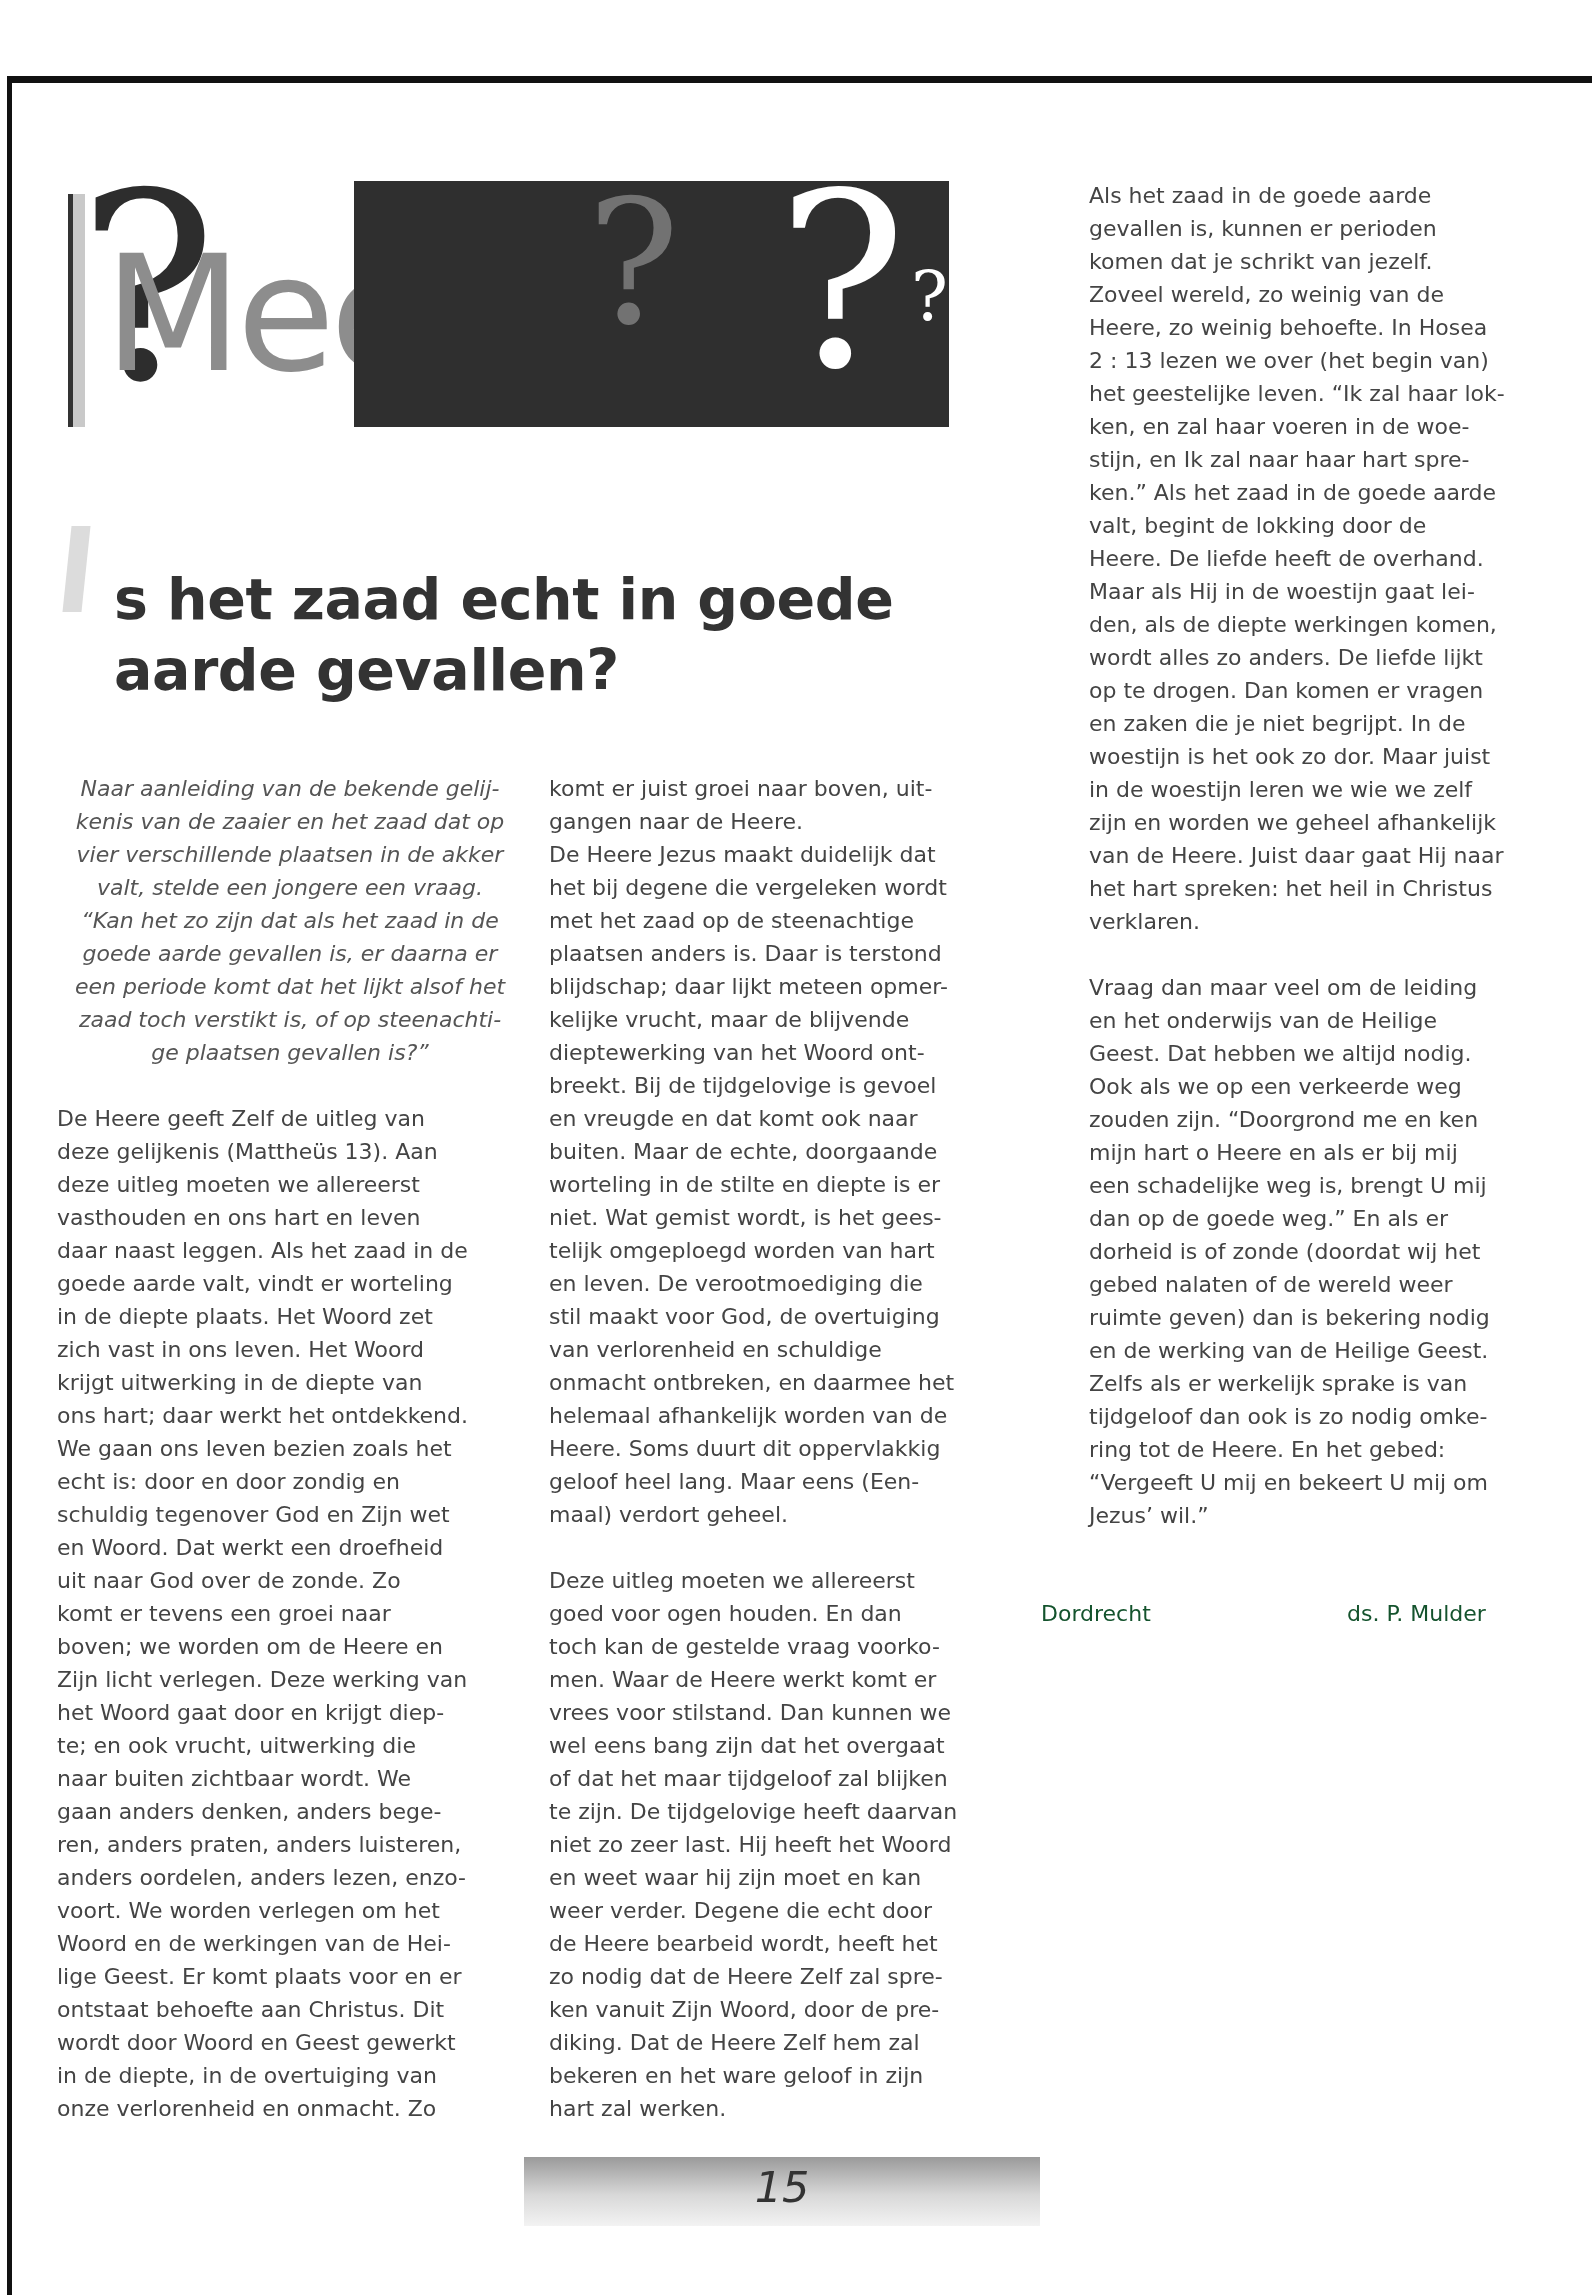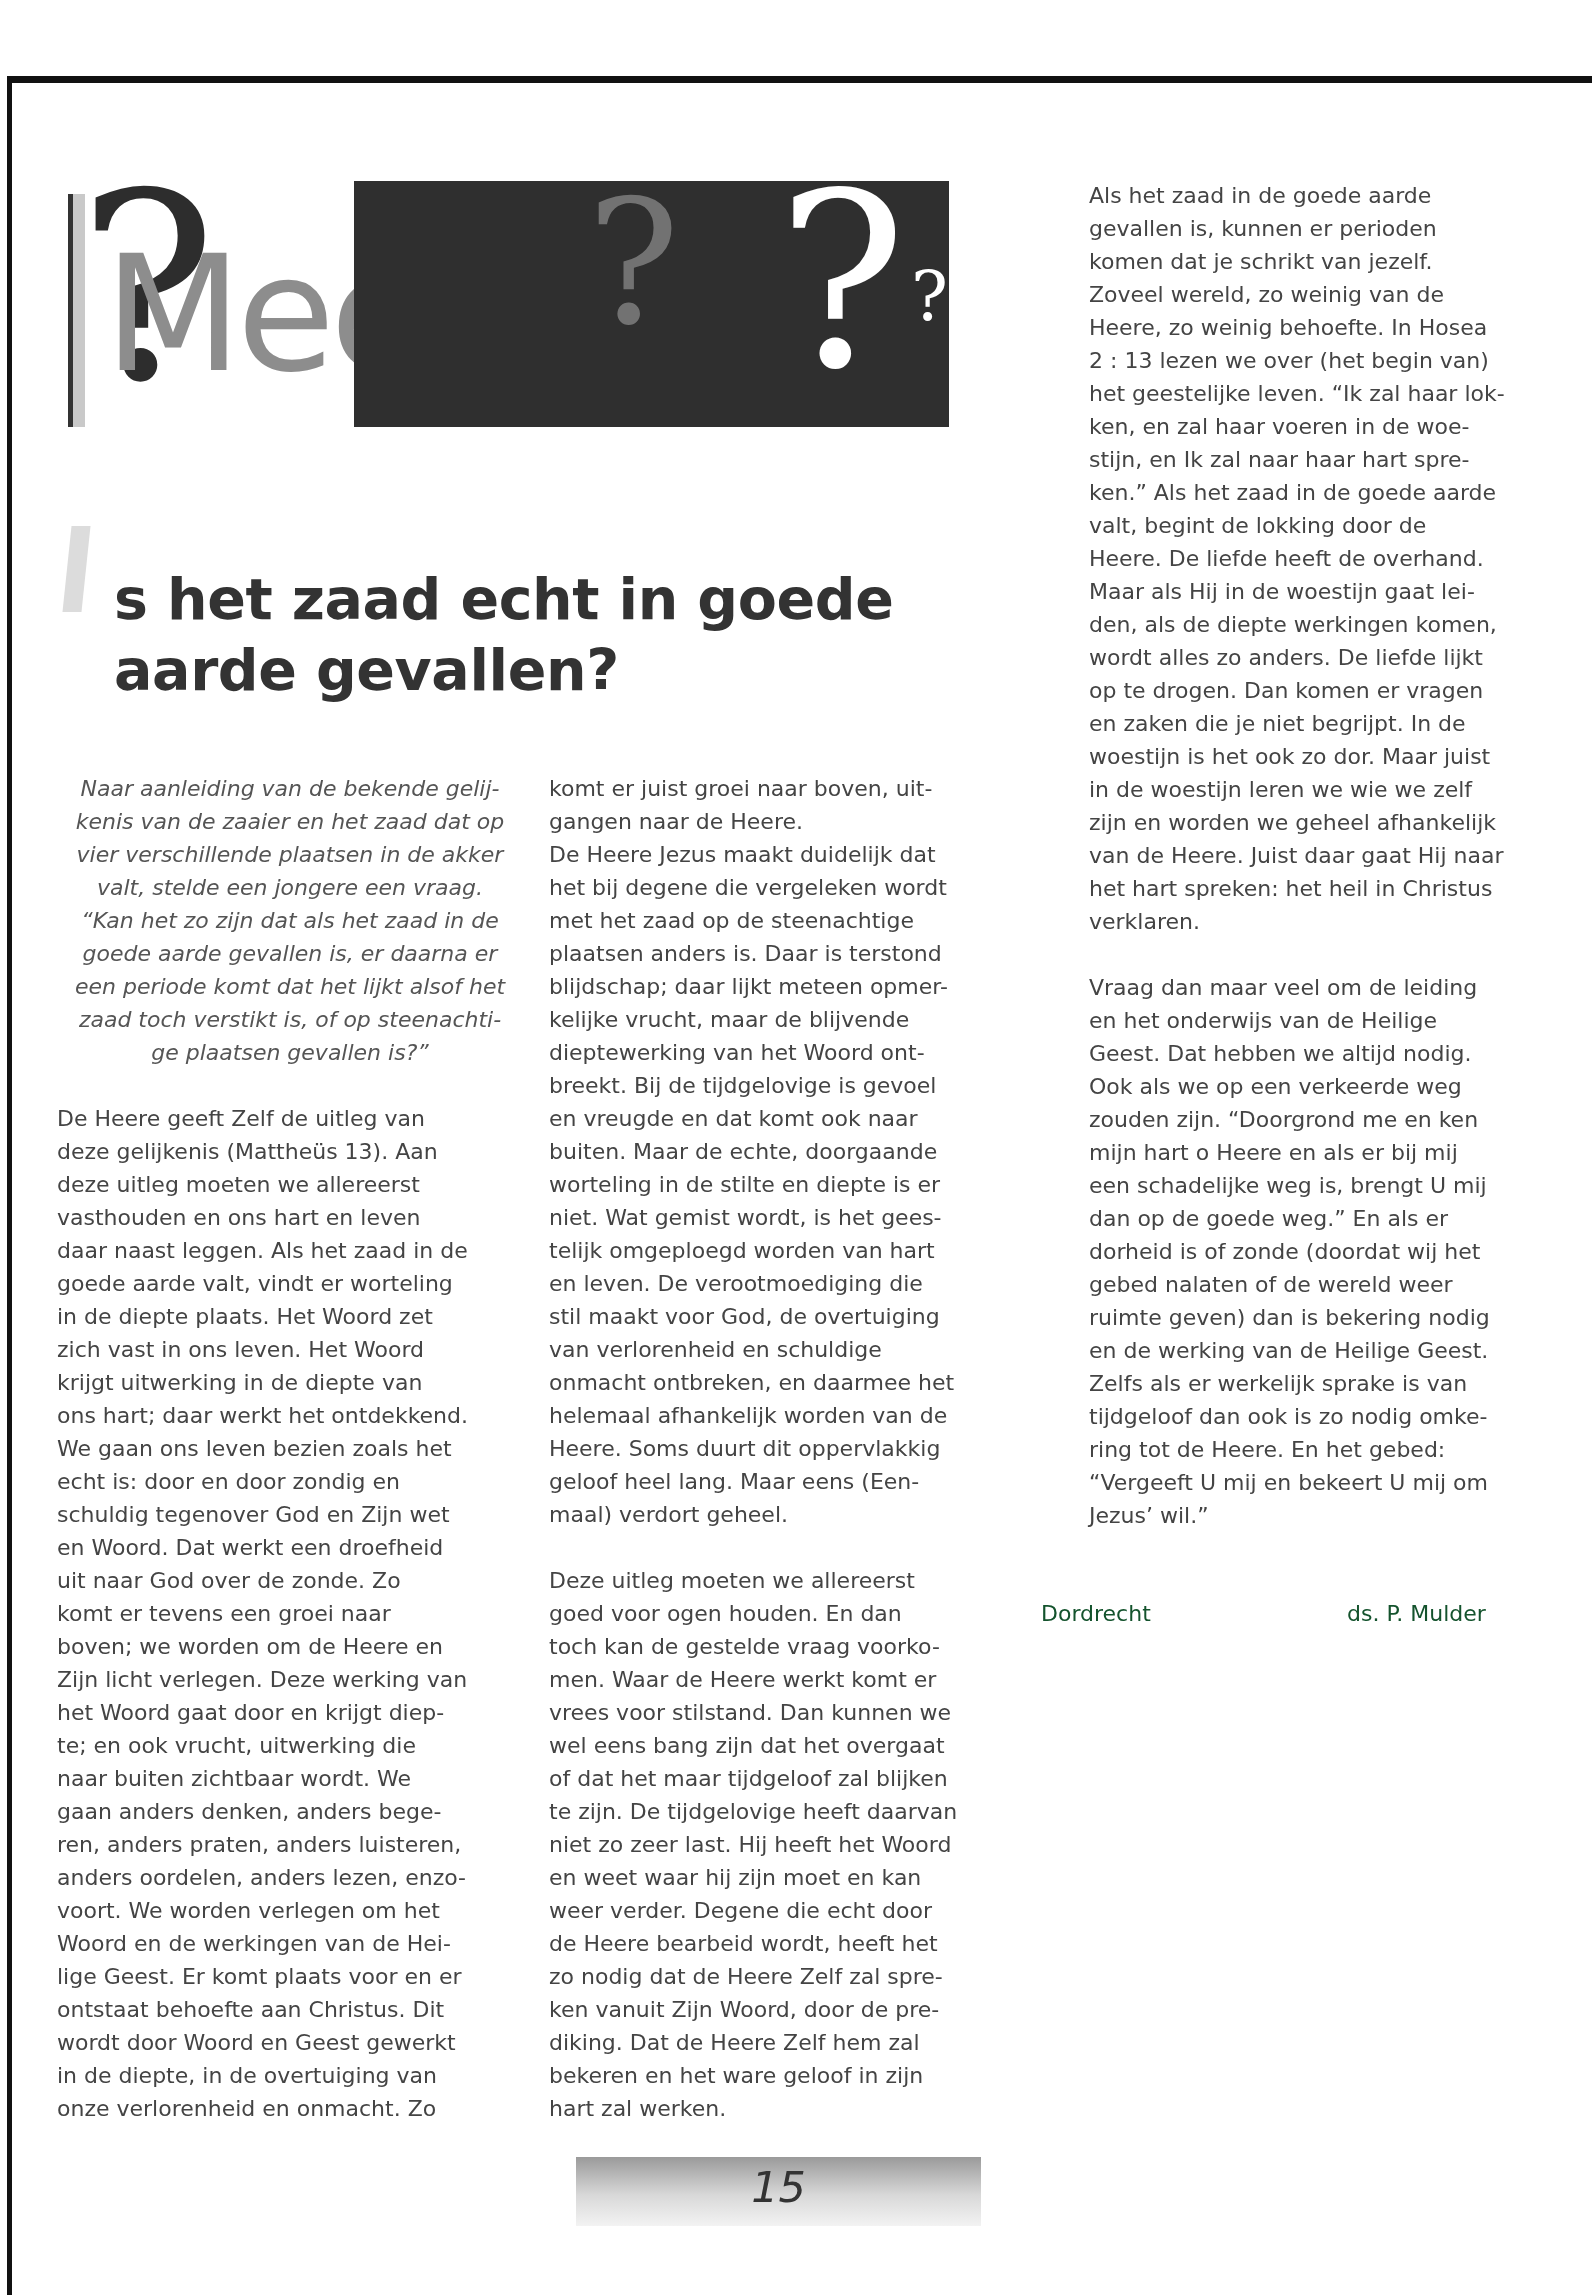--- a/index.html
+++ b/index.html
@@ -30,21 +30,21 @@
   .col1 { left: 57px; top: 772px; width: 466px; }
   .col2 { left: 549px; top: 772px; width: 466px; }
   .col3 { left: 1089px; top: 179px; width: 466px; }
   .intro { font-style: italic; color: #555; text-align: center; }
   .gap { height: 33px; }
 
   .sign { position: absolute; top: 1601px; font-family: "DejaVu Sans", sans-serif; font-size: 22px; color: #14532d; }
   .sign-city { left: 1041px; }
   .sign-author { left: 1312px; margin-left: 35px; }
 
-  .page-band { position: absolute; left: 576px; top: 2157px; width: 405px; height: 69px;
+  .page-band { position: absolute; left: 524px; top: 2157px; width: 516px; height: 69px;
                background: linear-gradient(#9a9a9a, #d8d8d8 55%, #f3f3f3); }
   .page-num { position: absolute; left: 0; top: 5.2px; width: 100%; text-align: center; font-family: "DejaVu Sans", sans-serif;
               font-style: italic; font-size: 43px; color: #333; }
 </style>
 </head>
 <body>
 
 <div class="page-frame-top"></div>
 <div class="page-frame-left"></div>
 

